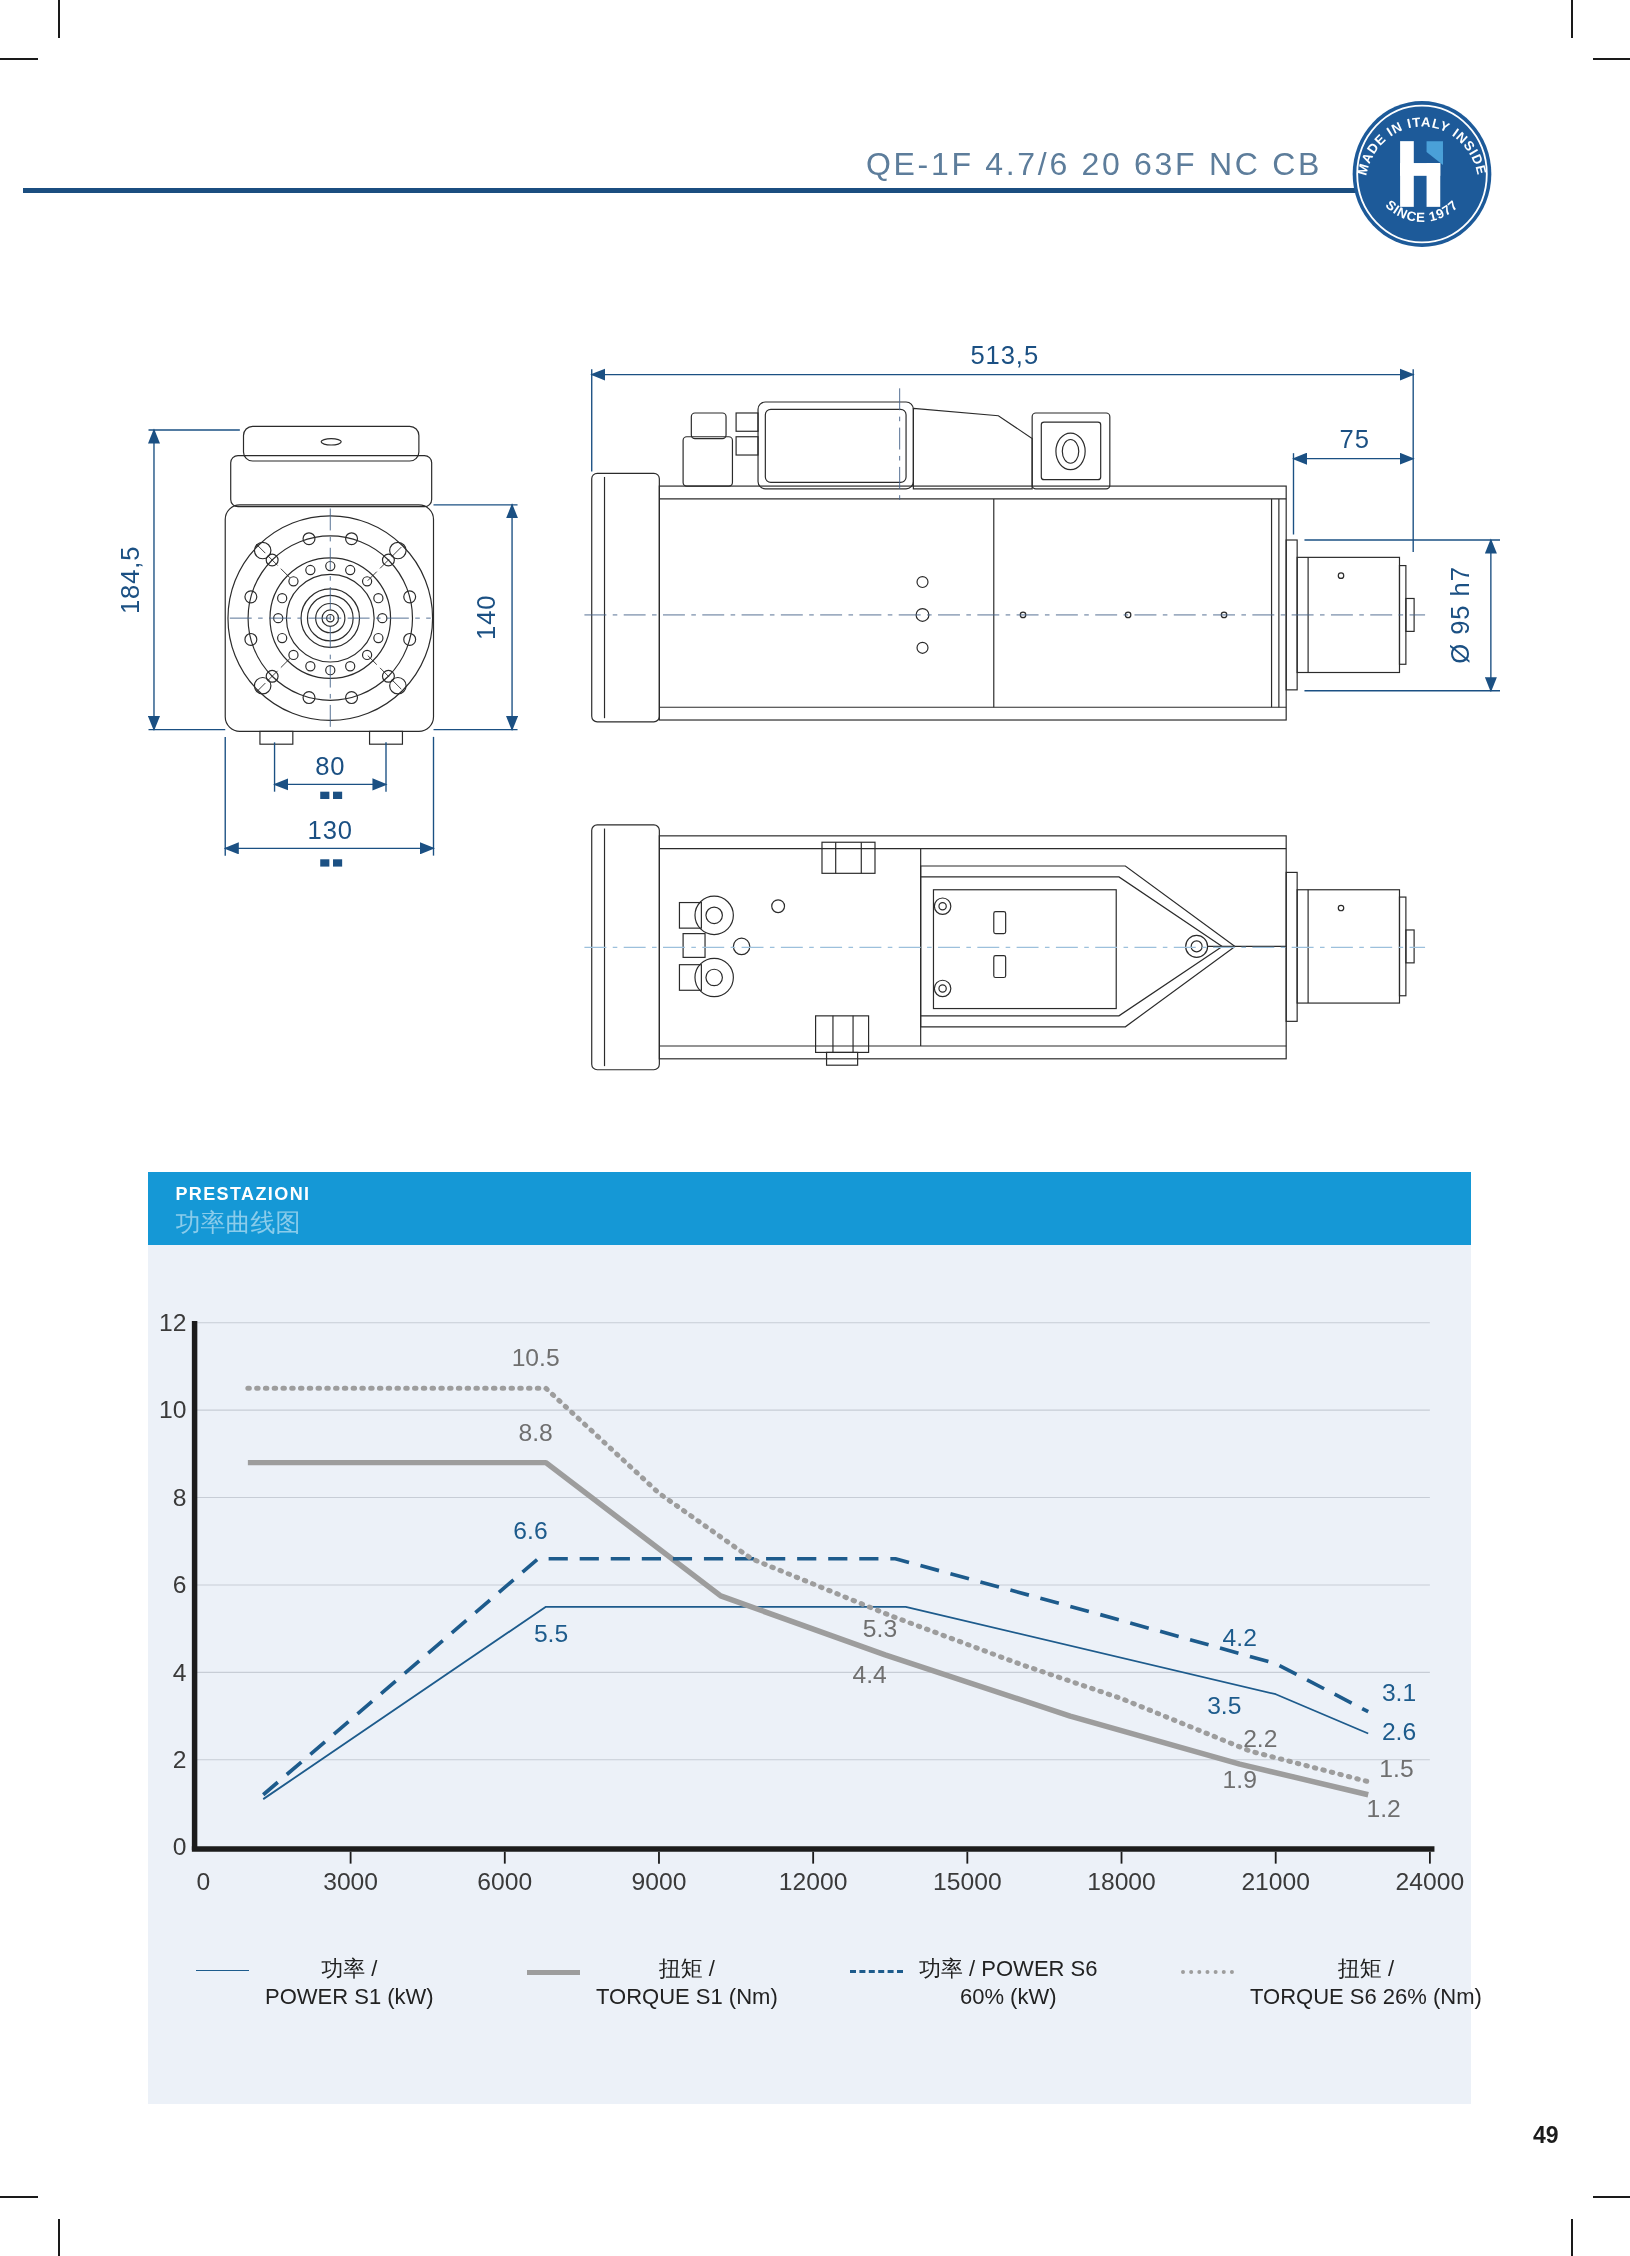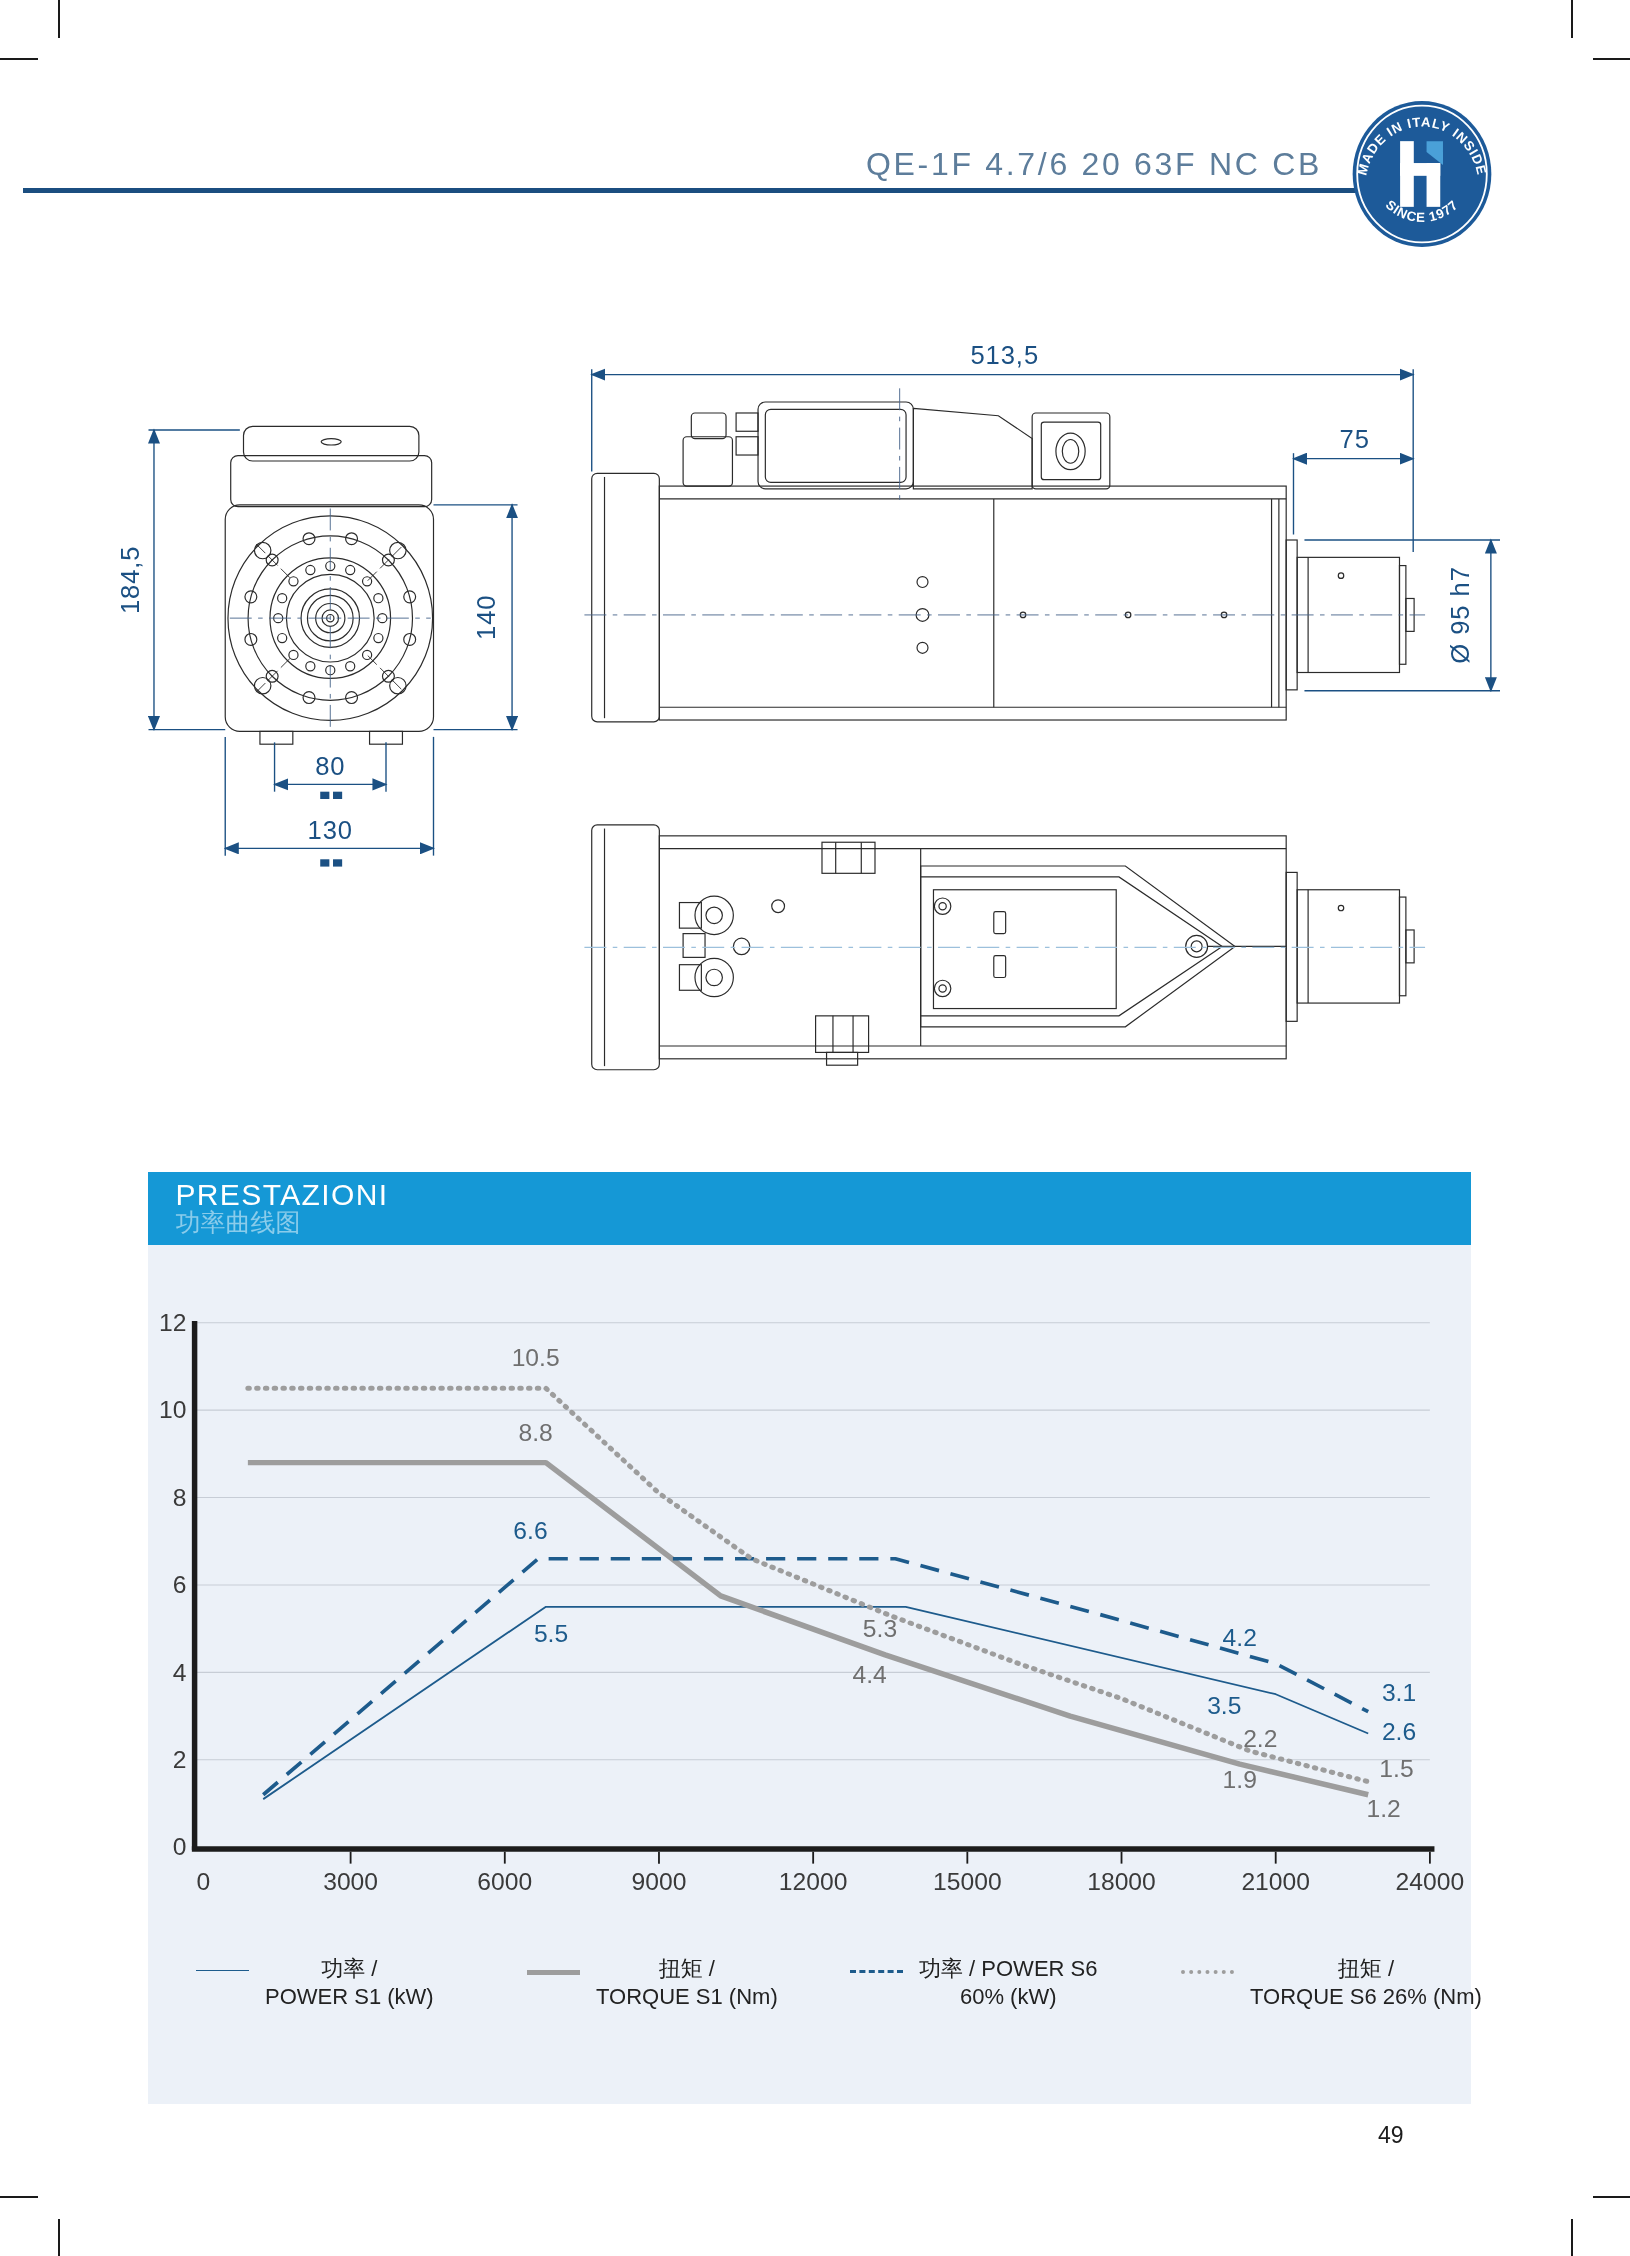--- a/index.html
+++ b/index.html
@@ -18,21 +18,21 @@
   .dwg-thin{stroke:#2b2b2b;fill:none;stroke-width:1px;}
   .cline{stroke:#46648a;fill:none;stroke-width:1px;stroke-dasharray:24 7 5 7;}
   .cline-lt{stroke:#9cc0dc;fill:none;stroke-width:1.4px;stroke-dasharray:24 7 5 7;}
   .dim{stroke:#1b5083;fill:none;stroke-width:1.5px;}
   .dim-t{fill:#1b5083;font-size:28px;letter-spacing:1px;}
   .bluesq{fill:#1b5083;stroke:none;}
   
   #perf-panel{position:absolute;left:148px;top:1172px;width:1323px;height:932px;background:#ecf1f8;}
   #perf-bar{position:absolute;left:0;top:0;width:100%;height:73px;background:#1598d6;
             display:flex;flex-direction:column;justify-content:center;box-sizing:border-box;padding-left:27.4px;}
-  #perf-title{color:#ffffff;font-size:30px;font-weight:400;letter-spacing:1.4px;line-height:29px;}
+  #perf-title{color:#ffffff;font-size:18px;font-weight:700;letter-spacing:1.4px;line-height:29px;}
   #perf-sub{color:rgba(255,255,255,0.5);font-size:25px;line-height:27.4px;}
   #chart-svg{position:absolute;left:0;top:73px;}
   .grid{stroke:#c7cdd6;stroke-width:1.2px;}
   .spine{stroke:#1c1c1c;stroke-width:6px;}
   .tick{stroke:#1c1c1c;stroke-width:2px;}
   .ax-lb{fill:#3a3a3a;font-size:27px;}
   .pt-blue{fill:#1d5b8c;font-size:27px;font-weight:500;}
   .pt-gray{fill:#6f6f6f;font-size:27px;font-weight:500;}
   .s-power_s1{fill:none;stroke-width:2px;}
   .s-torque_s1{fill:none;stroke-width:6px;}
@@ -40,21 +40,21 @@
   .s-torque_s6{fill:none;stroke-width:5.5px;stroke-dasharray:1.6 8;stroke-linecap:round;}
   
   .legend-item{position:absolute;top:783px;text-align:center;}
   .legend-item .sw{position:absolute;left:0;top:14.6px;width:53px;height:0;}
   .sw-power_s1{border-top:1.8px solid #1d5b8c;}
   .sw-torque_s1{border-top:5.5px solid #9d9d9d;}
   .sw-power_s6{border-top:3.7px dashed #1d5b8c;}
   .sw-torque_s6{border-top:4.6px dotted #9d9d9d;}
   .legend-item .txt{margin-left:69px;font-size:22px;color:#222222;line-height:28px;white-space:nowrap;}
   
-  #page-num{position:absolute;left:1378px;top:2122px;font-size:23px;font-weight:400;color:#1c1c1c;}
+  #page-num{position:absolute;left:1533px;top:2122px;font-size:23px;font-weight:700;color:#1c1c1c;}
 </style>
 </head>
 <body>
 
 <div class="page">
 
   <div class="crop" style="left:58px;top:0;width:1.8px;height:38px;"></div>
   <div class="crop" style="left:0;top:58px;width:38px;height:1.8px;"></div>
   <div class="crop" style="left:1571px;top:0;width:1.8px;height:38px;"></div>
   <div class="crop" style="left:1593px;top:58px;width:38px;height:1.8px;"></div>

